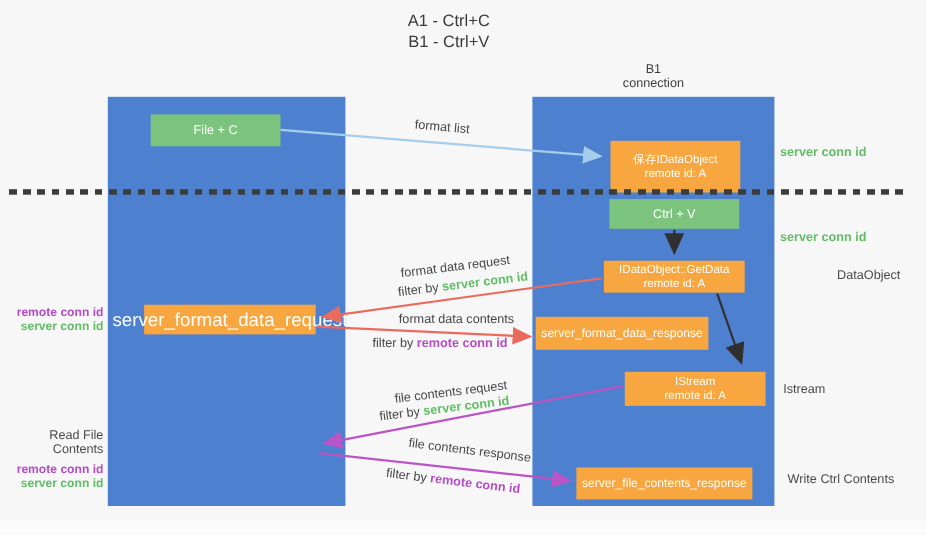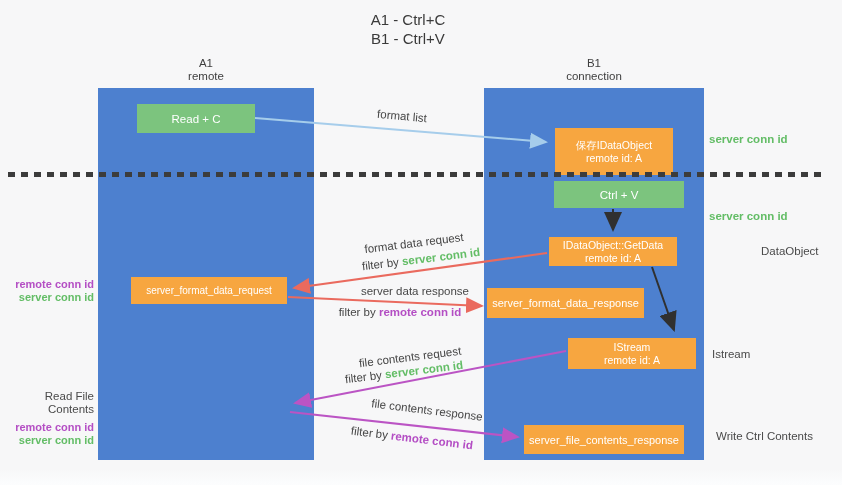--- a/index.html
+++ b/index.html
@@ -34,53 +34,49 @@
 </head>
 <body>
 
 <div class="canvas">
 
   <div class="abs title">
     <div>A1 - Ctrl+C</div>
     <div>B1 - Ctrl+V</div>
   </div>
 
-  <div class="abs col-header" style="left:98px;top:57px;width:216px;">
-    <div>A1</div>
-    <div>remote</div>
-  </div>
   <div class="abs col-header" style="left:484px;top:57px;width:220px;">
     <div>B1</div>
     <div>connection</div>
   </div>
 
   <div class="abs lifeline" style="left:98px;top:88px;width:216px;height:372px;"></div>
   <div class="abs lifeline" style="left:484px;top:88px;width:220px;height:372px;"></div>
 
   <div class="abs dotted"></div>
 
   <div class="abs node green" style="left:137px;top:104px;width:118px;height:29px;">
-    <span>Read + C</span>
+    <span>File + C</span>
   </div>
 
   <div class="abs node orange two" style="left:555px;top:128px;width:118px;height:47px;text-align:right;">
     <div>保存IDataObject</div>
     <div>remote id: A</div>
   </div>
 
-  <div class="abs node green" style="left:554px;top:181px;width:130px;height:27px;">
+  <div class="abs node green" style="left:554px;top:181px;width:118px;height:27px;">
     <span>Ctrl + V</span>
   </div>
 
   <div class="abs node orange two" style="left:549px;top:237px;width:128px;height:29px;">
     <div>IDataObject::GetData</div>
     <div>remote id: A</div>
   </div>
 
-  <div class="abs node orange" style="left:131px;top:277px;width:156px;height:27px;font-size:10px;">
+  <div class="abs node orange" style="left:131px;top:277px;width:156px;height:27px;font-size:17px;">
     <span>server_format_data_request</span>
   </div>
 
   <div class="abs node orange" style="left:487px;top:288px;width:157px;height:30px;font-size:11px;">
     <span>server_format_data_response</span>
   </div>
 
   <div class="abs node orange two" style="left:568px;top:338px;width:128px;height:31px;">
     <div>IStream</div>
     <div>remote id: A</div>
@@ -115,21 +111,21 @@
     <line x1="290" y1="412" x2="518" y2="437" stroke="#bb54c4" stroke-width="2" marker-end="url(#ah-mag)"></line>
   </svg>
 
   <div class="abs lbl tiltsm" style="left:402px;top:116px;">format list</div>
 
   <div class="abs lbl tiltup" style="left:414px;top:243px;">format data request</div>
   <div class="abs lbl tiltup" style="left:421px;top:259px;">
     <span>filter by </span><span class="green-t">server conn id</span>
   </div>
 
-  <div class="abs lbl" style="left:415px;top:291px;">server data response</div>
+  <div class="abs lbl" style="left:415px;top:291px;">format data contents</div>
   <div class="abs lbl" style="left:400px;top:312px;">
     <span>filter by </span><span class="purple-t">remote conn id</span>
   </div>
 
   <div class="abs lbl tiltup" style="left:410px;top:357px;">file contents request</div>
   <div class="abs lbl tiltup" style="left:404px;top:372px;">
     <span>filter by </span><span class="green-t">server conn id</span>
   </div>
 
   <div class="abs lbl tiltdn" style="left:427px;top:410px;">file contents response</div>

